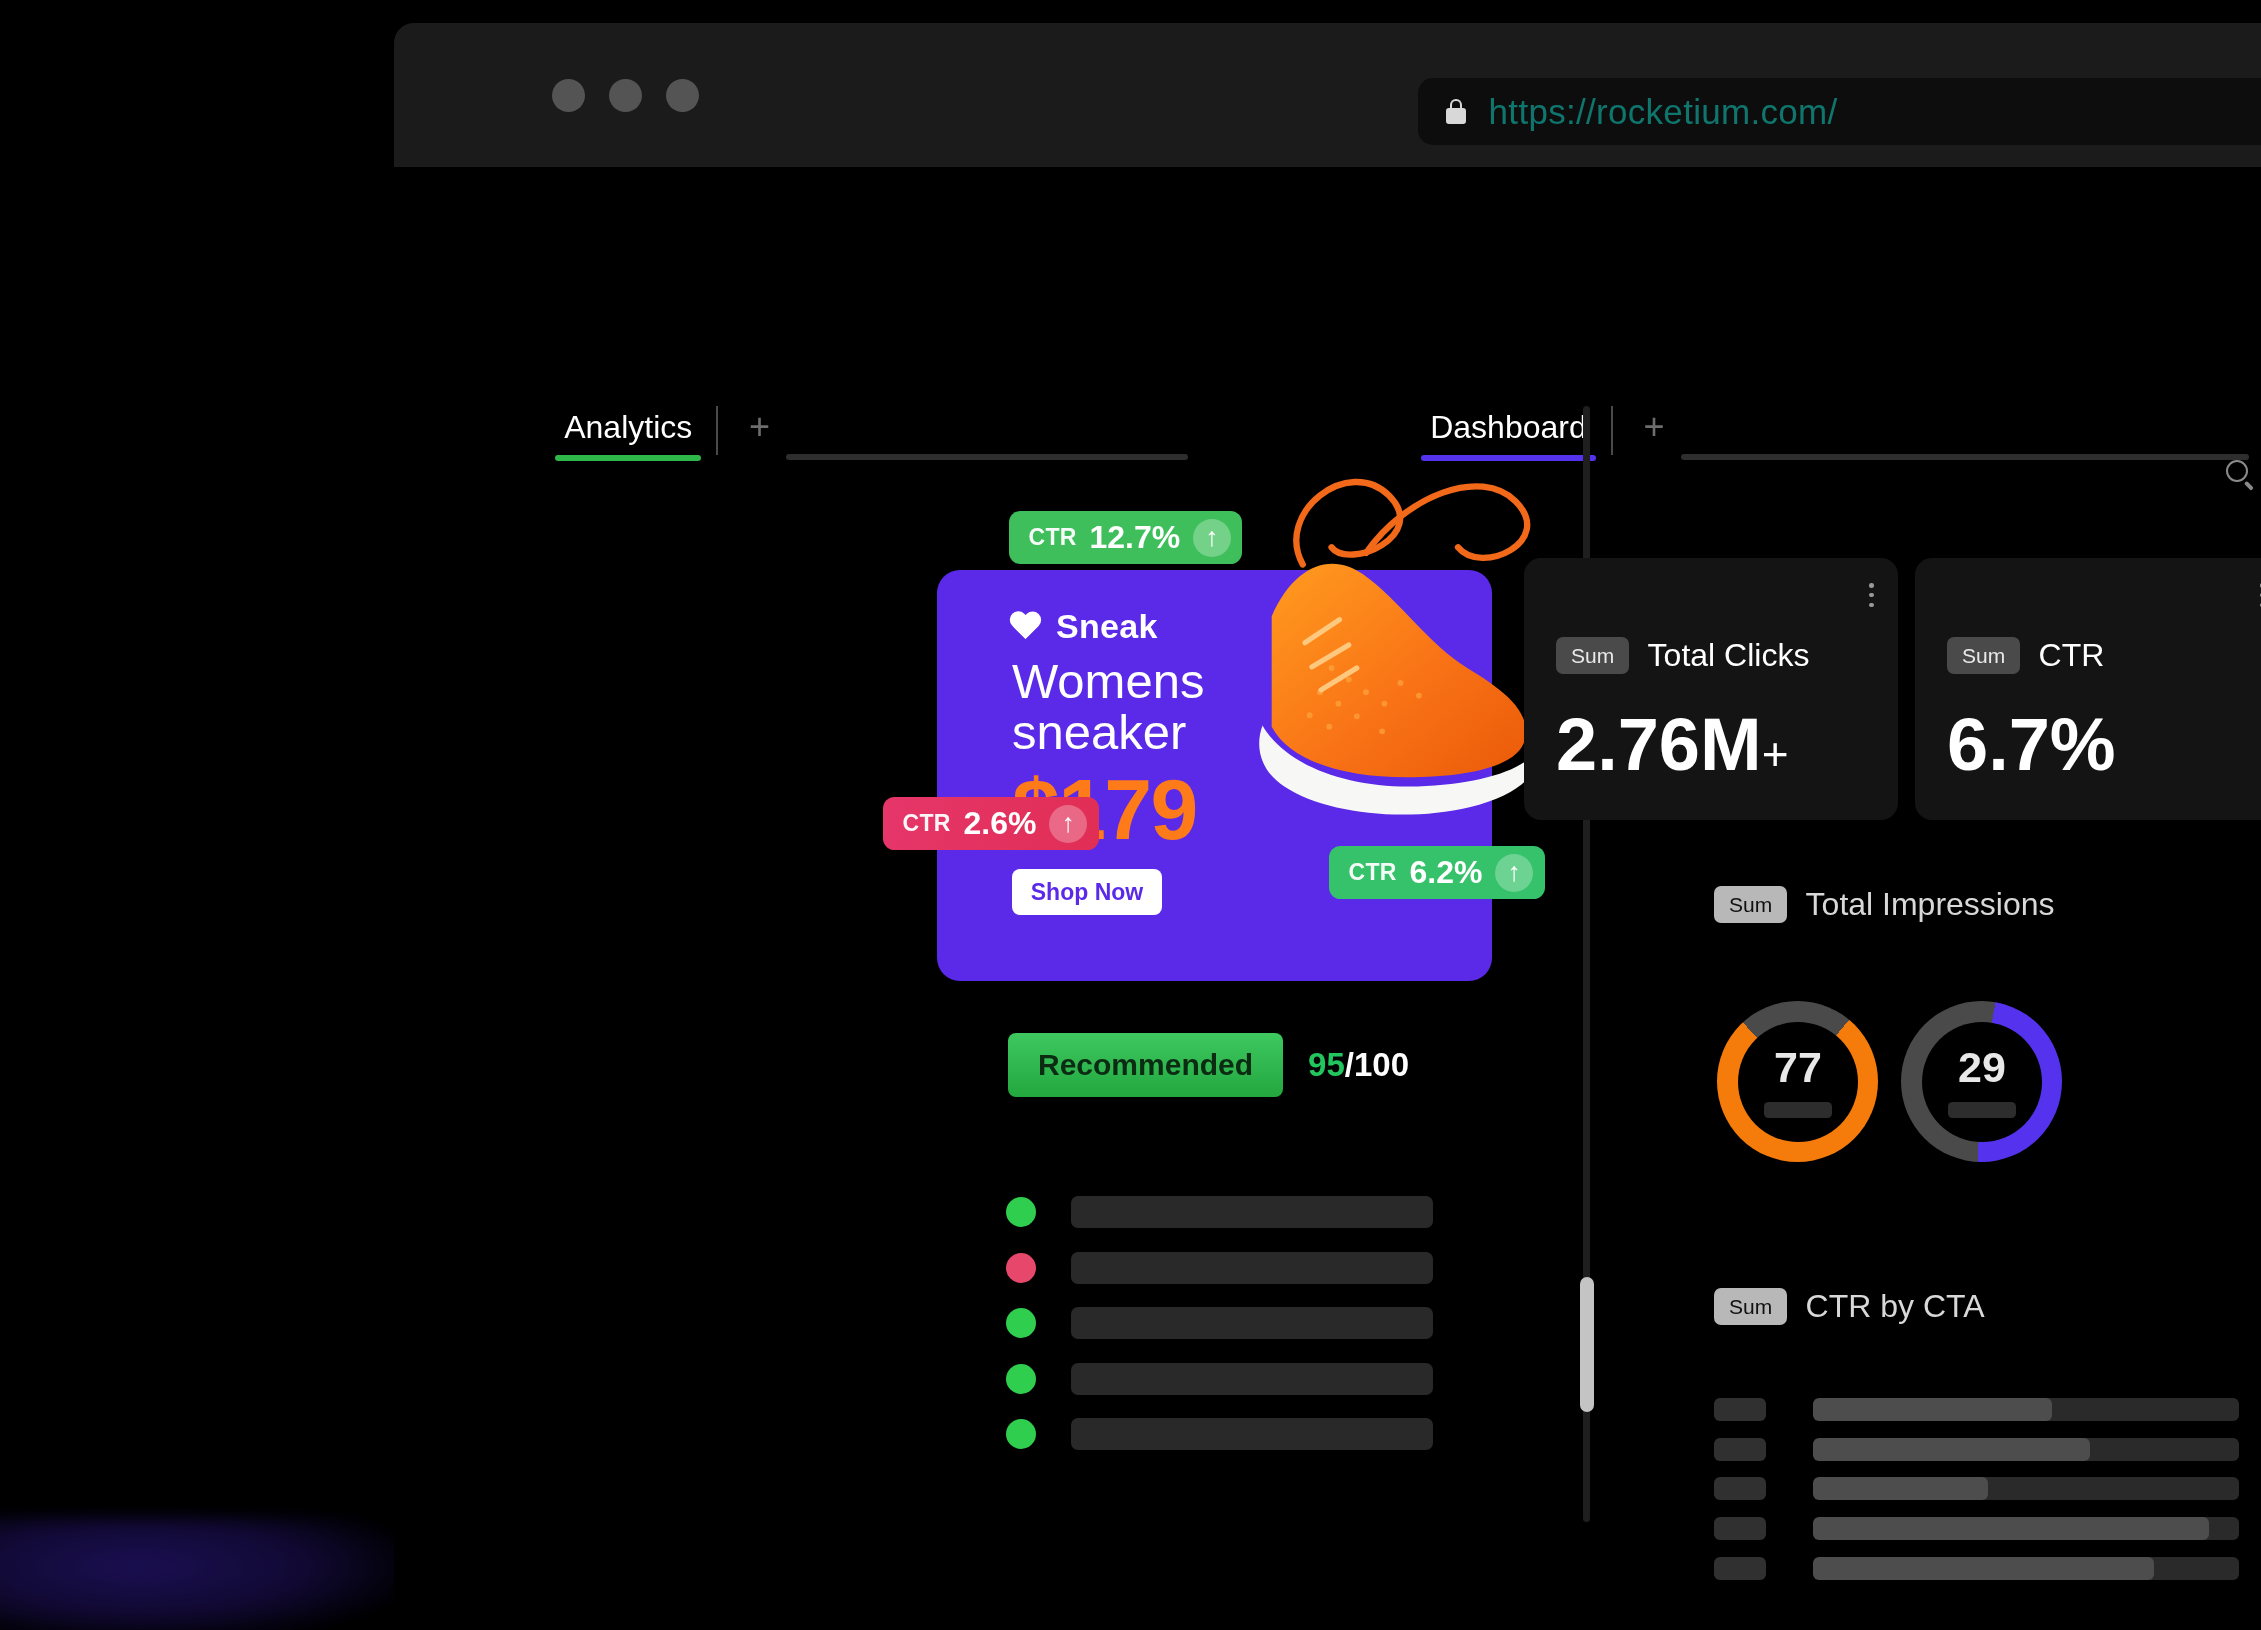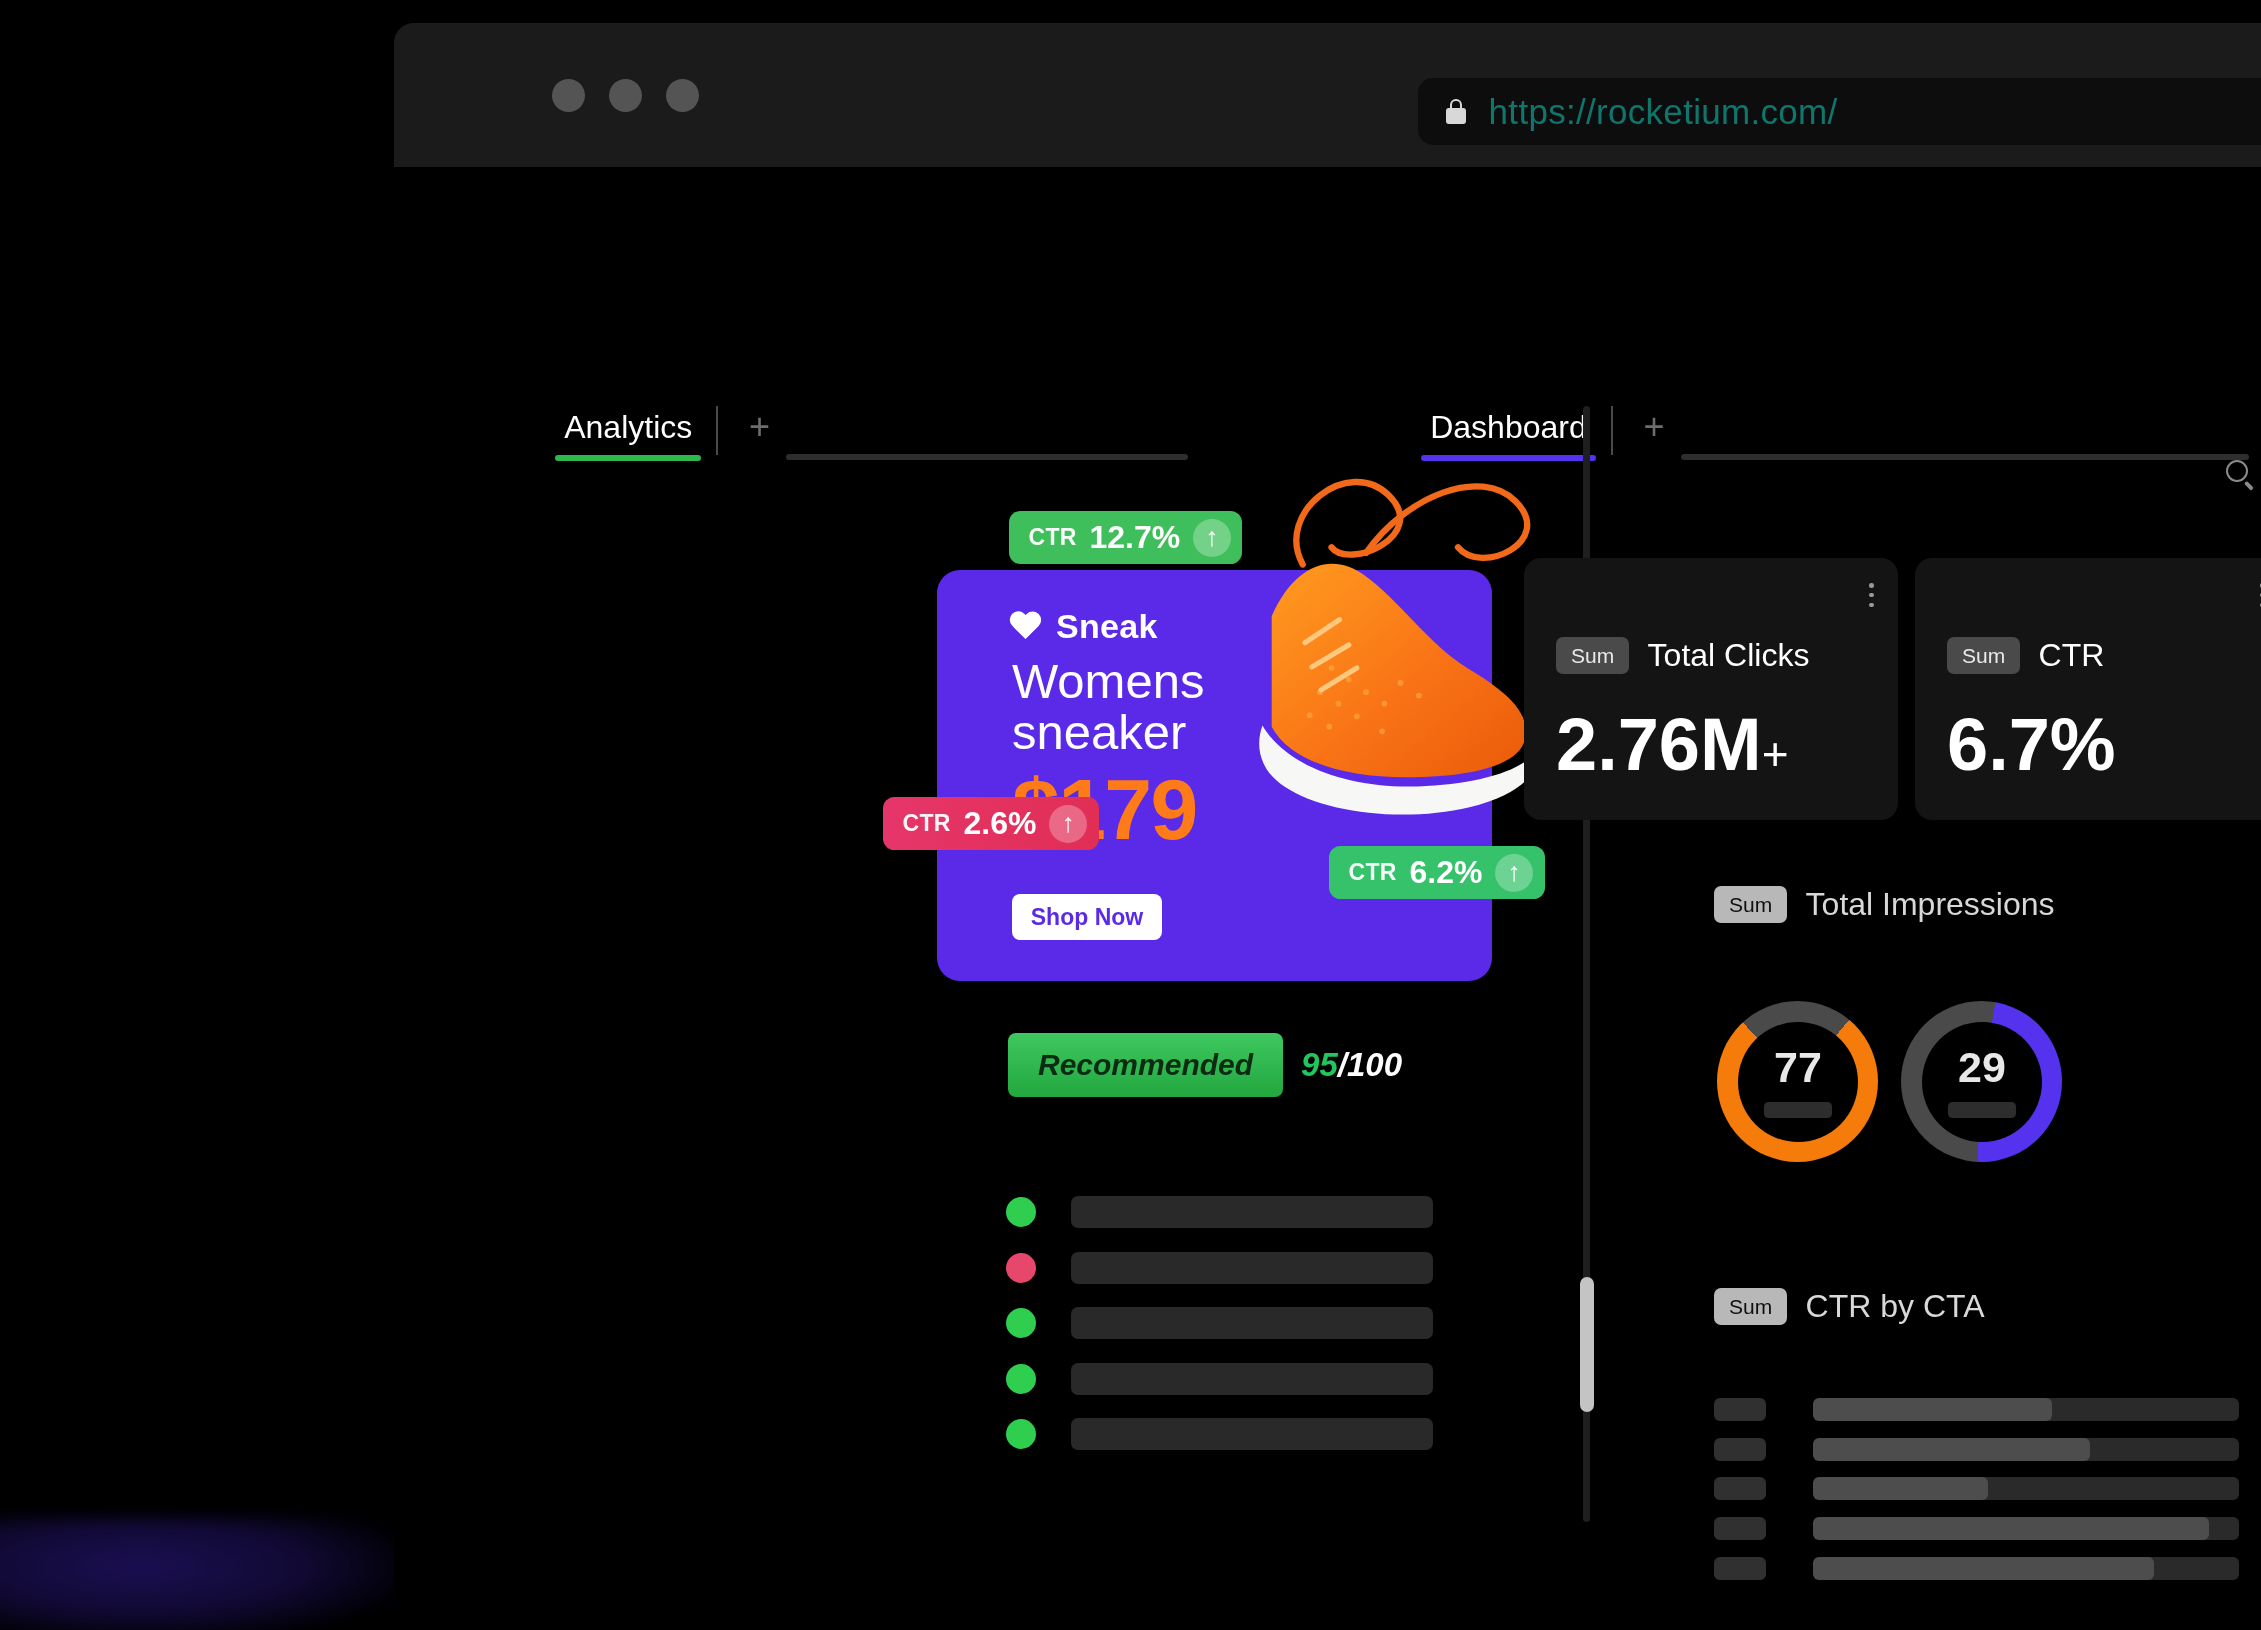--- a/index.html
+++ b/index.html
@@ -89,21 +89,21 @@
 
   .ad-head {
     position: absolute; left: 75px; top: 86px;
     color: #fff; font-size: 49px; font-weight: 400; line-height: 1.04;
   }
   .ad-price {
     position: absolute; left: 75px; top: 190px;
     color: #ff7a18; font-size: 86px; font-weight: 800; letter-spacing: -1.7px;
   }
   .shop-btn {
-    position: absolute; left: 75px; top: 324px; width: 150px; height: 46px;
+    position: absolute; left: 75px; top: 299px; width: 150px; height: 46px;
     background: #fff; border-radius: 8px; color: #5a2ae8;
     font-size: 23px; font-weight: 700; display:flex; align-items:center; justify-content:center;
   }
 
   
   .shoe-wrap { position: absolute; left: 765px; top: 311px; width: 437px; height: 357px; pointer-events:none; }
 
   
   .ctr-badge {
     position: absolute; display: flex; align-items: center; gap: 12.7px;
@@ -115,21 +115,21 @@
     width: 38px; height: 38px; border-radius: 50%;
     background: rgba(255,255,255,.28);
     display:flex; align-items:center; justify-content:center;
     color:#fff; font-size: 26.5px; font-weight:700; line-height:1;
   }
   .b-green { background: #3fbf5b; }
   .b-green2{ background: #35c26a; }
   .b-pink  { background: linear-gradient(95deg,#e6366a,#e02e55); }
 
   
-  .rec-row { position: absolute; left: 614px; top: 866px; display: flex; align-items: center; gap: 18px; font-style: italic; }
+  .rec-row { position: absolute; left: 614px; top: 866px; display: flex; align-items: center; gap: 25px; }
   .rec-pill {
     background: linear-gradient(180deg,#3ec85f,#23a73f); color:#0b2b13;
     font-size: 30px; font-weight: 600; padding: 15px 30px; border-radius: 8px;
   }
   .rec-score { font-size: 33px; font-weight:700; color:#ffffff; }
   .rec-score .num { color: #22c55e; }
 
   
   .llist { position: absolute; left: 612px; top: 1029px; display:flex; flex-direction:column; gap: 23.6px; }
   .lrow { display:flex; align-items:center; gap: 35px; }

